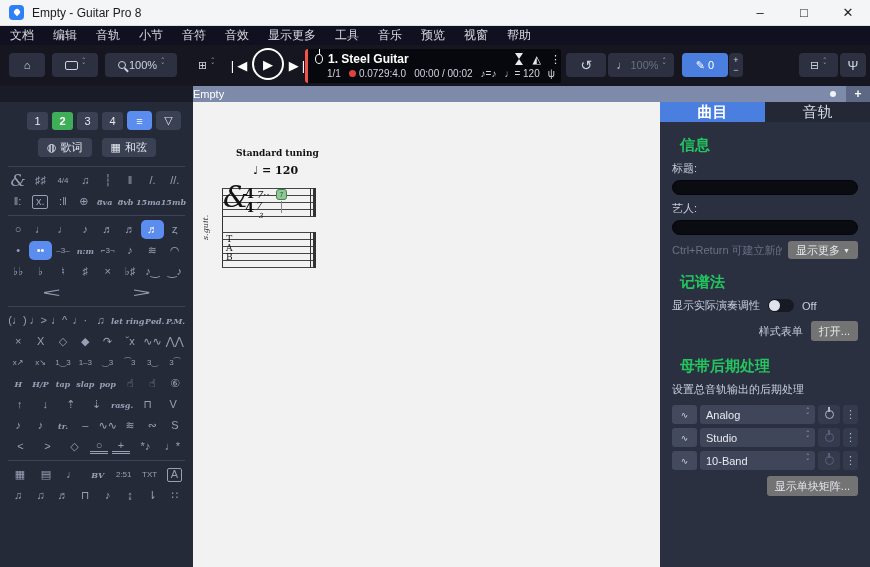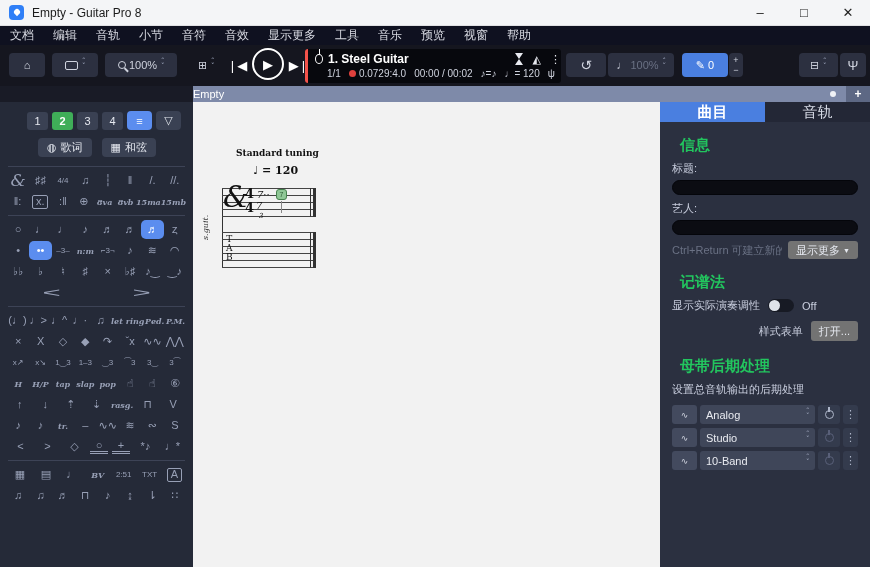--- a/index.html
+++ b/index.html
@@ -501,16 +501,19 @@
               <i>ˆ</i>
               <i>ˇ</i>
             </span>
         </div>
         <div class="slotbtn">
             <span class="power"></span>
           </div>
         <div class="slotkebab">⋮</div>
       </div>
 
+      <div class="matrixrow">
+        <div class="pbtn" style="height:20px;">显示单块矩阵...</div>
+      </div>
     </div>
   </div>
 
 </div>
 
 </body></html>

